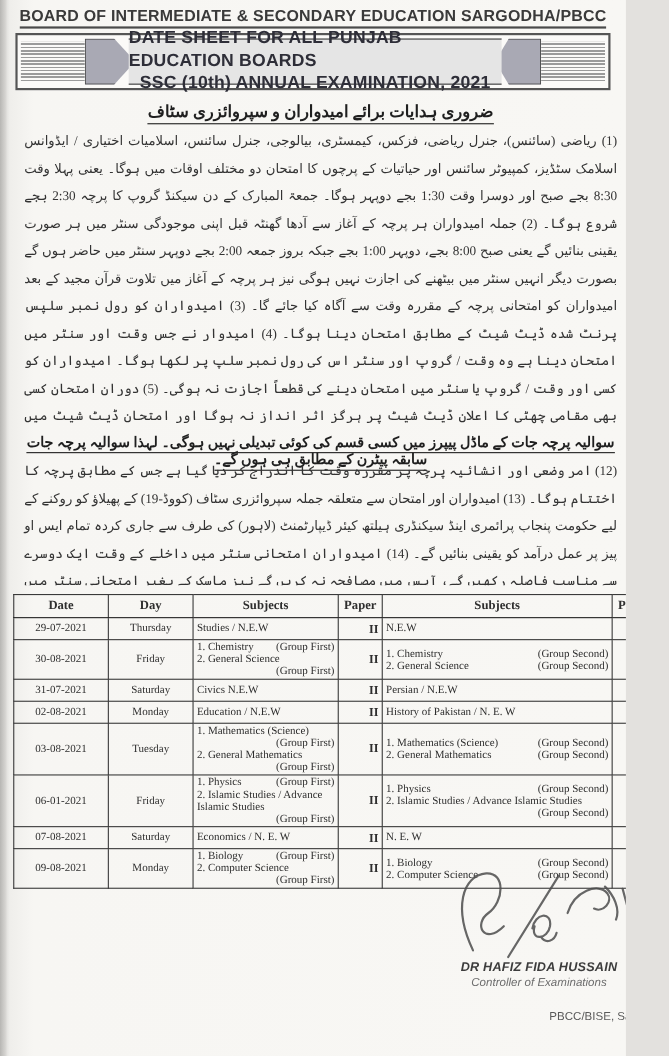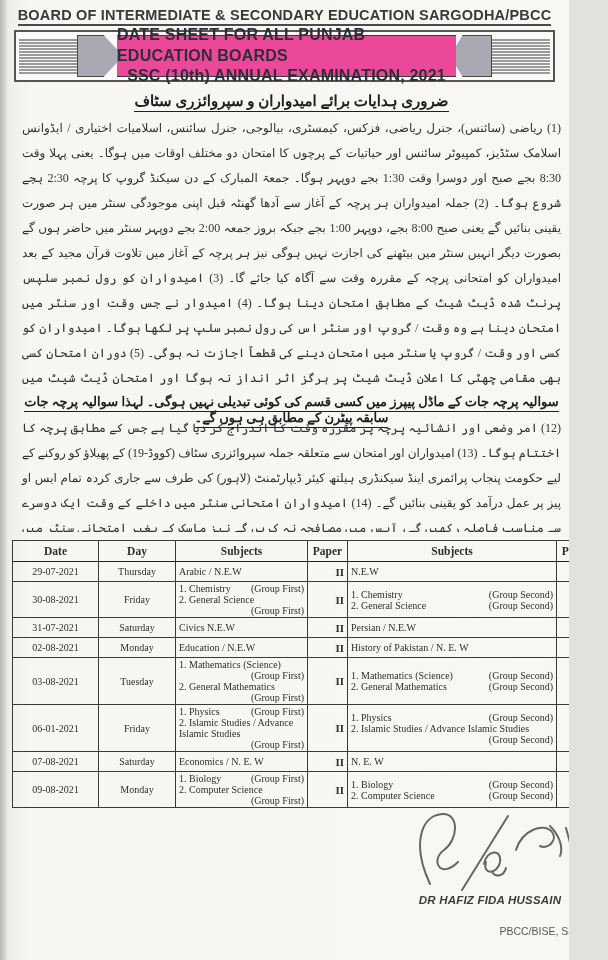--- a/index.html
+++ b/index.html
@@ -32,21 +32,21 @@
   }
   .fringe{
     flex:0 0 58px;align-self:center;height:36px;
     background:repeating-linear-gradient(180deg,#fbfaf8 0 1.5px,#9b9b9b 1.5px 3px);
   }
   .ribbon-arrow-l{
     flex:0 0 44px;background:#a9a9b4;border:1px solid #4a4a4a;
     clip-path:polygon(0 0,58% 0,100% 50%,58% 100%,0 100%);
   }
   .band{
-    flex:1;background:#ec4899;border-top:1.5px solid #3a3a3a;border-bottom:1.5px solid #3a3a3a;
+    flex:1;background:#e5e5e5;border-top:1.5px solid #3a3a3a;border-bottom:1.5px solid #3a3a3a;
     display:flex;flex-direction:column;justify-content:center;align-items:center;
     font-family:"Liberation Sans",sans-serif;font-weight:bold;color:#2e2e38;
     font-size:16px;line-height:1.3;letter-spacing:.2px;margin:0 -6px;z-index:1;
   }
   .ribbon-arrow-r{
     flex:0 0 40px;background:#a9a9b4;border:1px solid #4a4a4a;
     clip-path:polygon(100% 0,100% 100%,30% 100%,0 50%,30% 0);
   }
 
   
@@ -80,21 +80,21 @@
   col.c-p1{width:40px;} col.c-sub2{width:209px;} col.c-p2{width:40px;}
   td.c,th.c{text-align:center;}
   td.paper{font-weight:bold;font-size:11px;text-align:right;}
   td.thick,th.thick{border-right:2px solid #222;}
   .subj-line{display:flex;justify-content:space-between;flex-wrap:wrap;column-gap:4px;}
   .subj-line .grp{text-align:right;margin-left:auto;font-family:Liberation Serif, serif;}
   table.ds td{height:17px;}
 
   
   .sig{
-    position:absolute;top:806px;left:382px;width:216px;text-align:center;
+    position:absolute;top:786px;left:382px;width:216px;text-align:center;
     font-family:"Liberation Sans",sans-serif;
   }
   .sig svg{display:block;margin:0 auto -4px auto;}
   .sig-name{font-size:11.5px;font-weight:bold;font-style:italic;color:#3c3c3c;letter-spacing:.2px;}
   .sig-title{font-size:10.5px;font-style:italic;color:#6d6d6d;margin-top:1px;}
   .sig-org{font-size:10.5px;color:#5a5a5a;margin-top:19px;text-align:right;}
 </style>
 </head>
 <body>
 
@@ -146,21 +146,21 @@
         <th class="c">Subjects</th>
         <th class="c">Paper</th>
       </tr>
     </thead>
     <tbody>
       <tr>
         <td class="c">29-07-2021</td>
         <td class="c">Thursday</td>
         <td>
             <div class="subj-line">
-              <span>Arabic / N.E.W</span>
+              <span>Studies / N.E.W</span>
             </div>
           </td>
         <td class="paper thick">II</td>
         <td>
             <div class="subj-line">
               <span>N.E.W</span>
             </div>
           </td>
         <td class="paper">II</td>
       </tr>
@@ -323,15 +323,16 @@
     <svg width="180" height="92" viewBox="0 0 180 92">
       <g fill="none" stroke="#4d4d4d" stroke-width="2" stroke-linecap="round" opacity="0.85">
         <path d="M30,78 C12,40 20,10 42,8 C60,7 58,34 44,44 C30,54 40,74 58,56"></path>
         <path d="M62,84 L108,10"></path>
         <path d="M84,58 C86,44 102,42 100,56 C98,68 82,70 86,56 M92,66 C96,72 104,70 106,62"></path>
         <path d="M116,44 C122,24 144,16 152,26 C158,34 148,44 140,40"></path>
         <path d="M150,20 C158,28 164,40 160,50 M166,22 L172,44"></path>
       </g>
     </svg>
     <div class="sig-name">DR HAFIZ FIDA HUSSAIN</div>
+    <div class="sig-title">Controller of Examinations</div>
     <div class="sig-org">PBCC/BISE, Sahiwal</div>
   </div>
 </div>
 
 </body></html>

